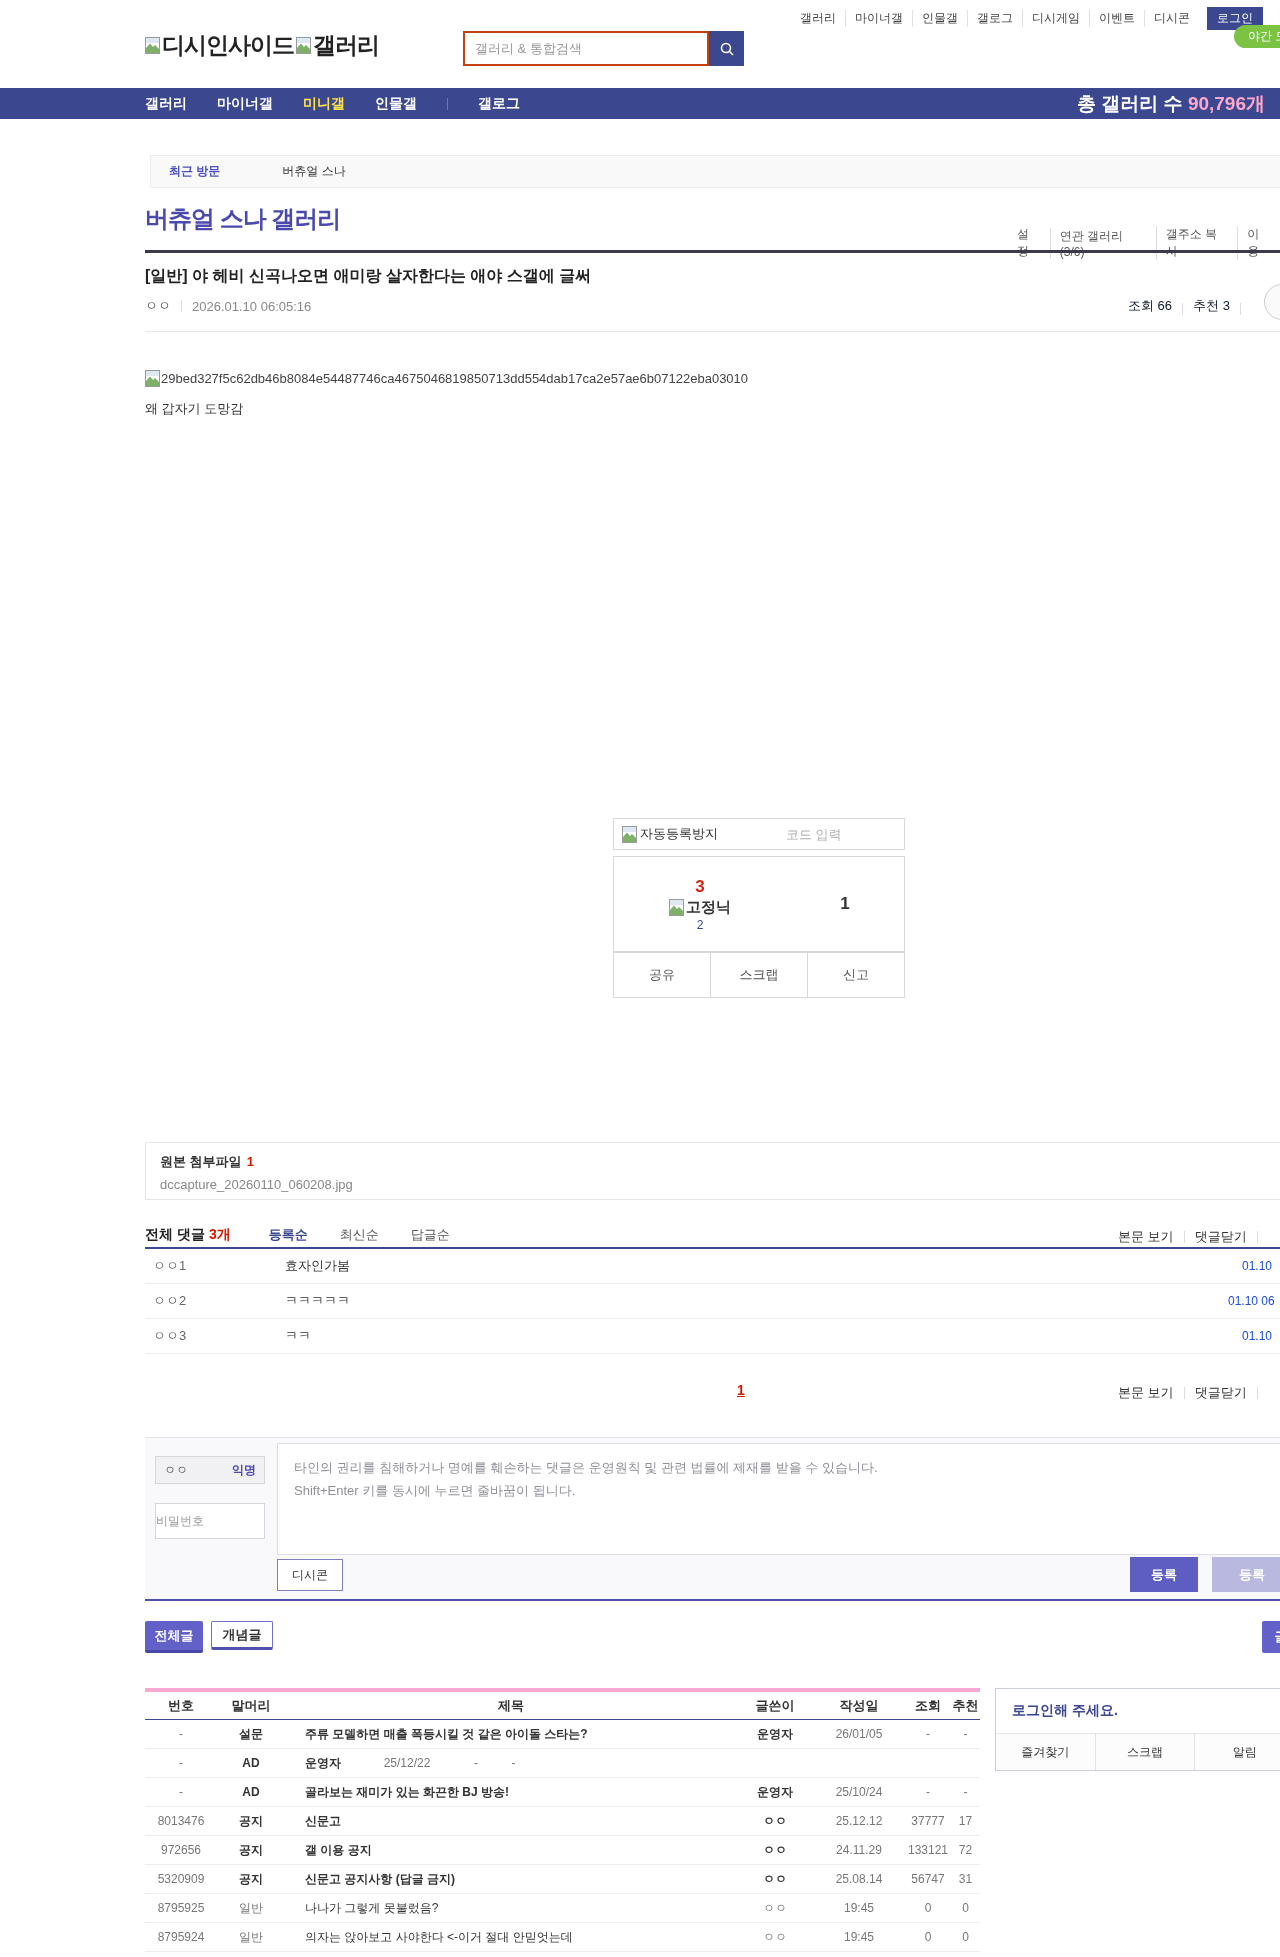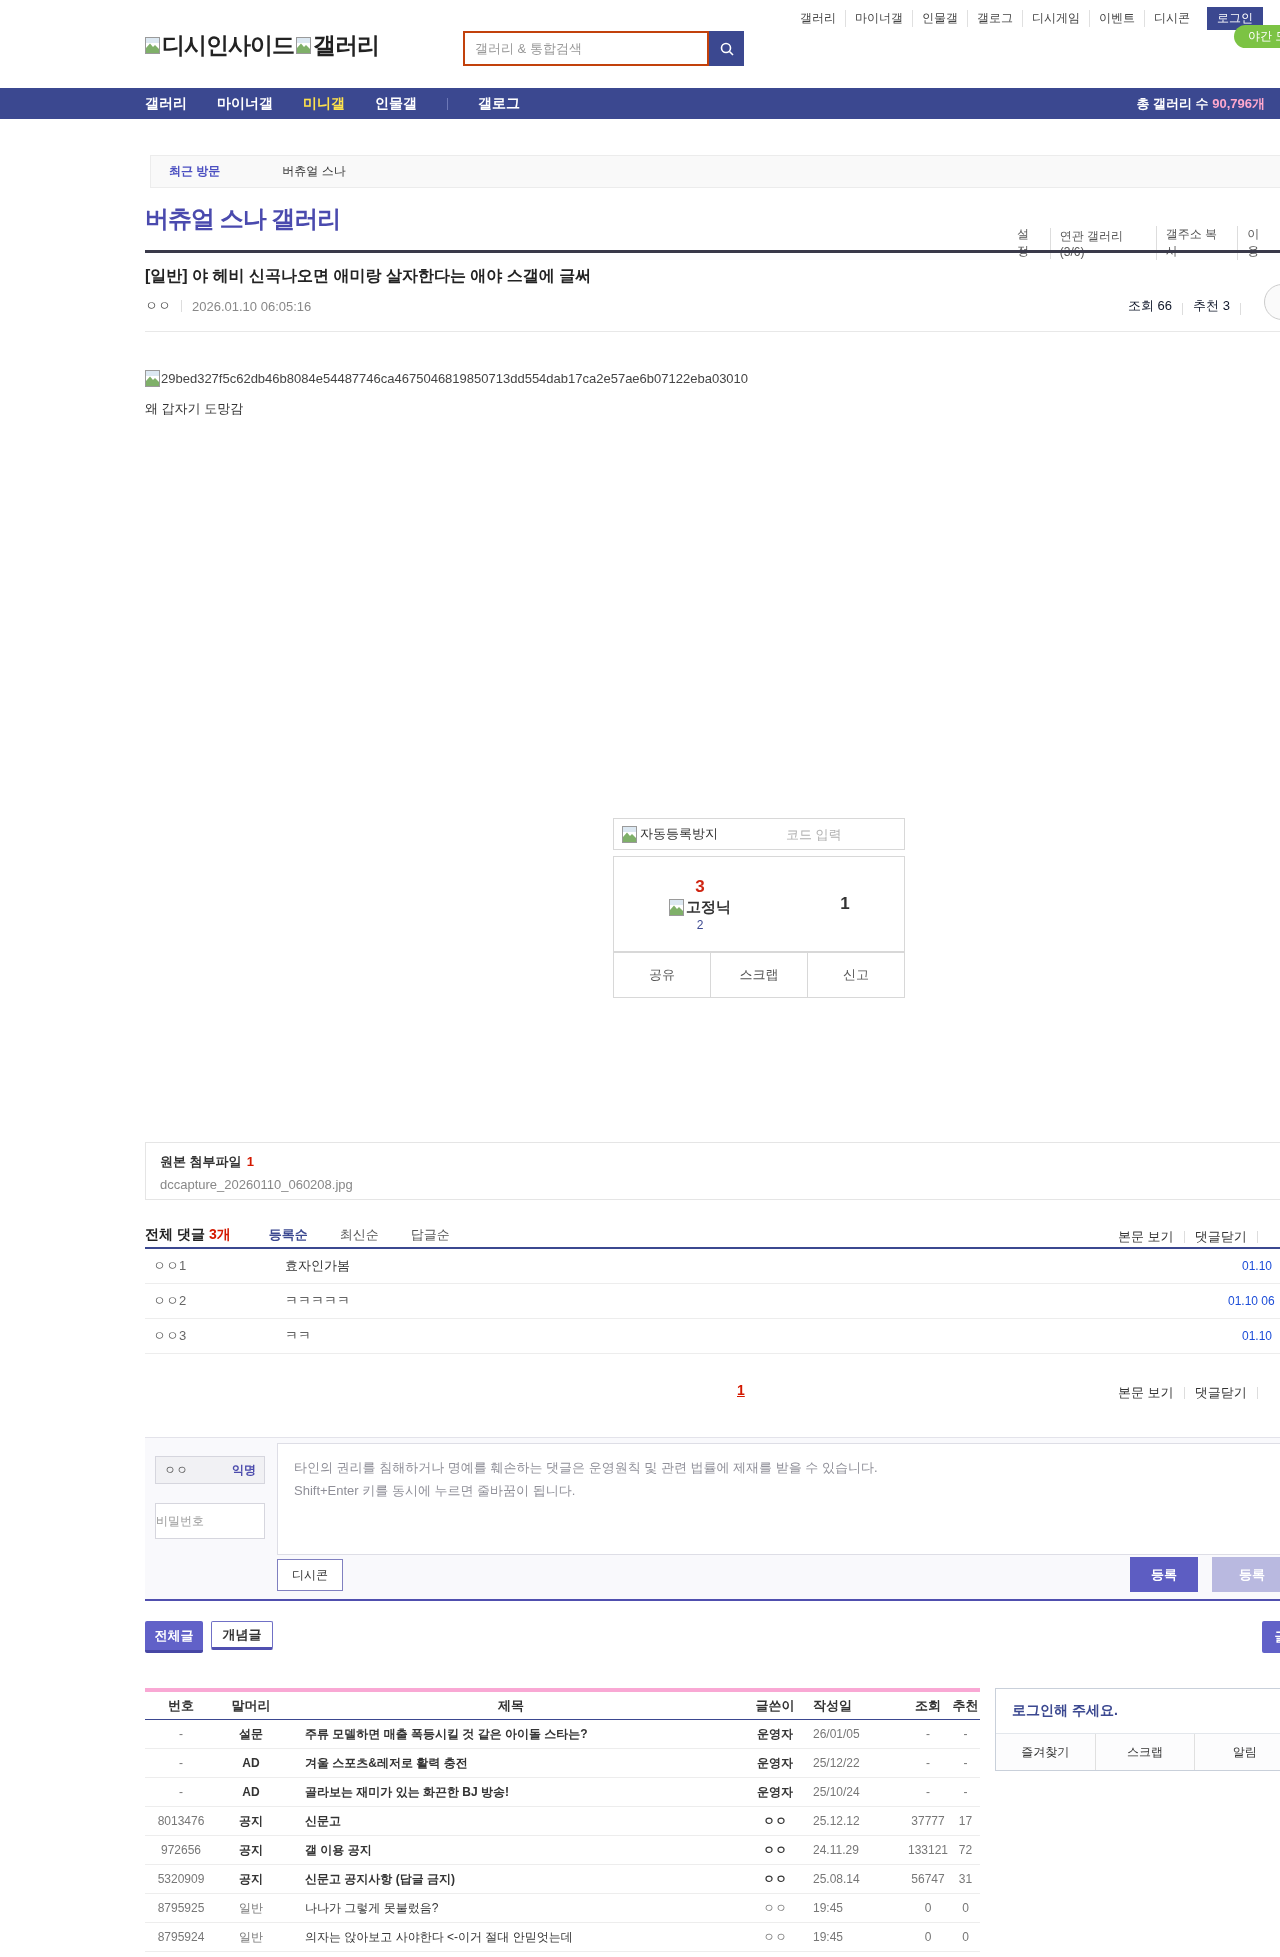--- a/index.html
+++ b/index.html
@@ -21,21 +21,21 @@
   .search-input{width:246px;border:2px solid #c2410c;font-size:13px;padding:4px 10px;color:#333;outline:none;box-sizing:border-box;}
   .search-input::placeholder{color:#999;}
   .search-btn{width:35px;height:35px;background:#3b4890;border:none;display:flex;align-items:center;justify-content:center;cursor:pointer;}
 
   
   .navbar{left:0;top:88px;width:1280px;height:31px;background:#3b4890;}
   .nav-inner{margin-left:145px;height:31px;display:flex;align-items:center;gap:30px;font-size:14px;font-weight:bold;color:#fff;}
   .nav-item{cursor:pointer;}
   .nav-item.active{color:#ffe24c;}
   .nav-divider{width:1px;height:12px;background:#6d78b8;}
-  .nav-total{position:absolute;right:15px;top:0;line-height:31px;font-size:13px;color:#fff;font-weight:bold;}
+  .nav-total{position:absolute;right:15px;top:0;line-height:31px;font-size:19px;color:#fff;font-weight:bold;}
   .nav-total .count{color:#ffa8cd;}
 
   
   .breadcrumb{left:150px;top:155px;width:1140px;height:33px;background:#f9f9f9;border:1px solid #ececec;box-sizing:border-box;font-size:12px;}
   .bc-recent{color:#4b4fc1;font-weight:bold;margin-left:18px;}
   .bc-current{margin-left:62px;color:#333;}
 
   
   .gtitle{left:145px;top:203px;font-size:24px;font-weight:bold;color:#4a4aae;letter-spacing:-1px;cursor:pointer;}
   .gmenu{left:1008px;top:226px;font-size:12px;color:#555;}
@@ -112,21 +112,21 @@
 
   
   .board{left:145px;top:1688px;width:835px;}
   .thead{display:flex;height:27px;line-height:27px;border-top:4px solid #f9a8d4;border-bottom:1px solid #3b4890;font-weight:bold;font-size:13px;color:#333;}
   .trow{display:flex;height:28px;line-height:28px;border-bottom:1px solid #ededed;font-size:12px;color:#777;}
   .co-no{width:72px;text-align:center;}
   .co-cat{width:68px;text-align:center;}
   .co-title{width:452px;padding-left:20px;box-sizing:border-box;text-align:left;overflow:hidden;white-space:nowrap;cursor:pointer;}
   .thead .co-title{text-align:center;padding-left:0;cursor:default;}
   .co-author{width:76px;text-align:center;}
-  .co-date{width:92px;}
+  .co-date{width:92px;text-align:center;}
   .co-views{width:46px;text-align:center;}
   .co-rec{width:29px;text-align:center;}
   .r-ad .co-cat,.r-ad .co-title,.r-ad .co-author,
   .r-notice .co-cat,.r-notice .co-title,.r-notice .co-author{font-weight:bold;color:#333;}
   .r-normal .co-title{color:#333;}
 
   
   .sidebar{left:995px;top:1688px;width:300px;border:1px solid #c9d0da;box-sizing:border-box;background:#fff;}
   .sb-head{height:44px;display:flex;align-items:center;padding-left:16px;font-size:14px;font-weight:bold;color:#3b4890;}
   .sb-tabs{height:36px;border-top:1px solid #e3e7ec;background:#fcfcfd;display:flex;align-items:stretch;font-size:12px;color:#333;}
@@ -340,21 +340,20 @@
       <span class="co-cat">설문</span>
       <span class="co-title">주류 모델하면 매출 폭등시킬 것 같은 아이돌 스타는?</span>
       <span class="co-author">운영자</span>
       <span class="co-date">26/01/05</span>
       <span class="co-views">-</span>
       <span class="co-rec">-</span>
     </div>
     <div class="trow r-ad">
       <span class="co-no">-</span>
       <span class="co-cat">AD</span>
-      <span class="co-title">겨울 스포츠&amp;레저로 활력 충전</span>
       <span class="co-author">운영자</span>
       <span class="co-date">25/12/22</span>
       <span class="co-views">-</span>
       <span class="co-rec">-</span>
     </div>
     <div class="trow r-ad">
       <span class="co-no">-</span>
       <span class="co-cat">AD</span>
       <span class="co-title">골라보는 재미가 있는 화끈한 BJ 방송!</span>
       <span class="co-author">운영자</span>

